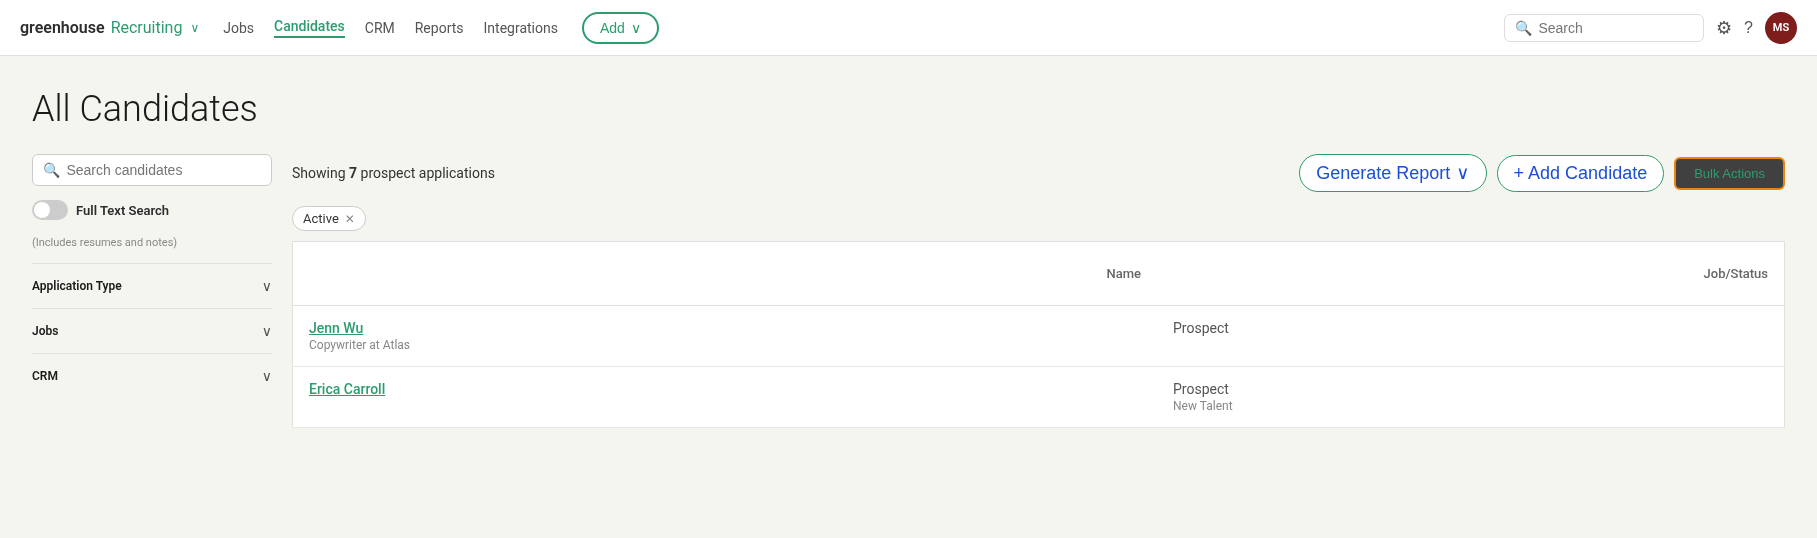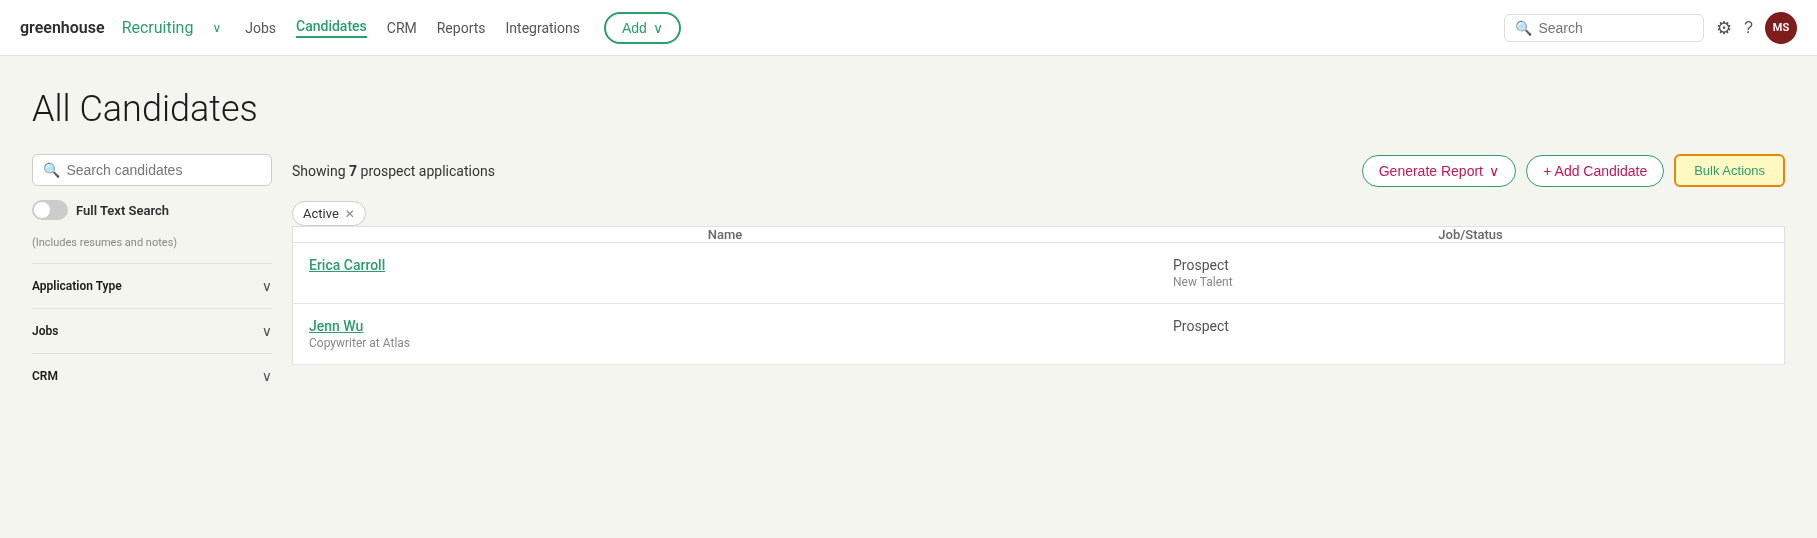--- a/index.html
+++ b/index.html
@@ -4,21 +4,21 @@
   <style>
     * { box-sizing: border-box; margin: 0; padding: 0; }
     body { font-family: -apple-system, BlinkMacSystemFont, 'Segoe UI', Roboto, sans-serif; background: #f5f5f0; color: #1a1a1a; font-size: 14px; }
 
     
     .topnav {
       display: flex; align-items: center; background: #fff;
       padding: 0 20px; height: 56px; border-bottom: 1px solid #e0e0e0;
       gap: 24px;
     }
-    .brand { display: flex; align-items: center; gap: 17px; font-size: 16px; }
+    .brand { display: flex; align-items: center; gap: 6px; font-size: 16px; }
     .brand-greenhouse { color: #2d2d2d; font-weight: 600; }
     .brand-recruiting { color: #2d9c6e; font-weight: 400; }
     .brand-chevron { color: #2d9c6e; font-size: 12px; margin-left: 2px; }
 
     .nav-links { display: flex; align-items: center; gap: 20px; }
     .nav-link { color: #555; text-decoration: none; font-size: 14px; cursor: pointer; }
     .nav-link.active { color: #2d9c6e; border-bottom: 2px solid #2d9c6e; padding-bottom: 2px; font-weight: 500; }
 
     .add-btn {
       border: 2px solid #2d9c6e; color: #2d9c6e; background: #fff;
@@ -81,45 +81,45 @@
     .main { flex: 1; }
     .main-toolbar {
       display: flex; align-items: center; justify-content: space-between;
       margin-bottom: 14px;
     }
     .showing-text { font-size: 14px; color: #333; }
     .showing-text strong { font-weight: 700; }
 
     .toolbar-actions { display: flex; gap: 10px; align-items: center; }
     .outline-btn {
-      border: 1.5px solid #2d9c6e; color: #be185d; background: #fff;
+      border: 1.5px solid #2d9c6e; color: #1d4ed8; background: #fff;
       border-radius: 20px; padding: 7px 16px; cursor: pointer;
-      display: flex; align-items: center; gap: 6px; font-size: 14px; font-weight: 500;
+      display: flex; align-items: center; gap: 6px; font-size: 18px; font-weight: 500;
       white-space: nowrap;
     }
     .bulk-actions-btn {
-      border: 2.5px solid #e8850a; color: #2d9c6e; background: #fef9c3;
+      border: 2.5px solid #e8850a; color: #2d9c6e; background: #404040;
       border-radius: 6px; padding: 7px 18px; cursor: pointer;
       font-size: 13px; font-weight: 500; white-space: nowrap;
     }
 
     
-    .filter-tags { display: flex; gap: 8px; }
+    .filter-tags { display: flex; gap: 8px; margin-bottom: 10px; }
     .filter-tag {
       display: flex; align-items: center; gap: 6px;
       border: 1px solid #ccc; border-radius: 16px; padding: 4px 10px;
       font-size: 13px; background: #fff; color: #333;
     }
     .filter-tag .remove { cursor: pointer; color: #888; font-size: 12px; }
 
     
     .candidates-table { width: 100%; border-collapse: collapse; background: #fff; border: 1px solid #e0e0e0; }
     .candidates-table thead tr { background: #fff; }
     .candidates-table th {
-      text-align: center; padding: 0 16px; font-size: 13px; font-weight: 500;
+      text-align: right; padding: 24px 16px; font-size: 13px; font-weight: 500;
       color: #666; border-bottom: 1px solid #e0e0e0;
     }
     .candidates-table td { padding: 14px 16px; border-bottom: 1px solid #e8e8e8; font-size: 14px; vertical-align: top; }
     .candidate-name { color: #2d9c6e; text-decoration: underline; cursor: pointer; font-weight: 500; font-size: 14px; }
     .candidate-sub { color: #888; font-size: 12px; margin-top: 2px; }
     .status-text { color: #555; font-size: 14px; }
     .status-sub { color: #888; font-size: 12px; margin-top: 2px; }
   </style>
 </head>
 <body>
@@ -226,35 +226,35 @@
       <table class="candidates-table">
         <thead>
           <tr>
             <th>Name</th>
             <th>Job/Status</th>
           </tr>
         </thead>
         <tbody id="candidates-tbody">
         <tr>
       <td>
+        <div class="candidate-name">Jenn Wu</div>
+        <div class="candidate-sub">Copywriter at Atlas</div>
+      </td>
+      <td>
+        <div class="status-text">Prospect</div>
+        <div class="status-sub"></div>
+      </td>
+    </tr>
+            <tr>
+      <td>
         <div class="candidate-name">Erica Carroll</div>
         <div class="candidate-sub"></div>
       </td>
       <td>
         <div class="status-text">Prospect</div>
         <div class="status-sub">New Talent</div>
-      </td>
-    </tr>
-            <tr>
-      <td>
-        <div class="candidate-name">Jenn Wu</div>
-        <div class="candidate-sub">Copywriter at Atlas</div>
-      </td>
-      <td>
-        <div class="status-text">Prospect</div>
-        <div class="status-sub"></div>
       </td>
     </tr>
           </tbody>
       </table>
     </div>
   </div>
 </div>
 
 </body></html>

